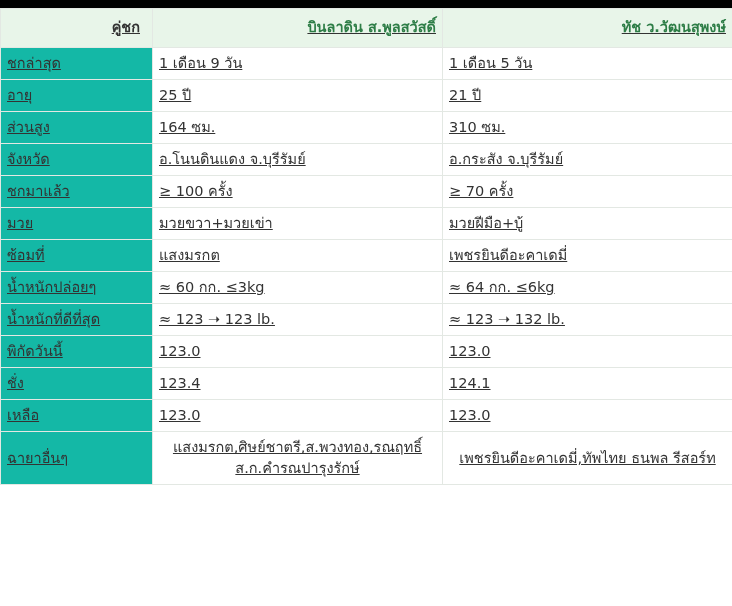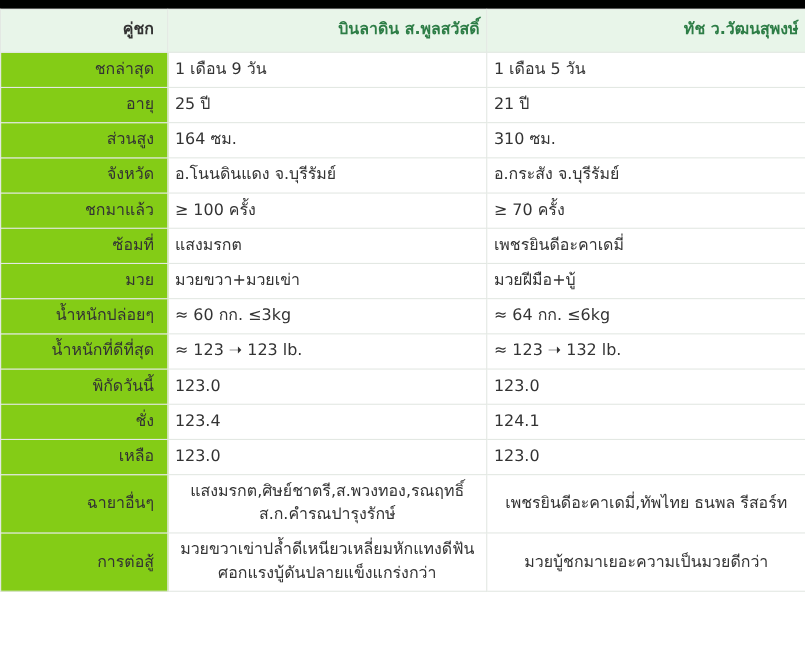--- a/index.html
+++ b/index.html
@@ -16,20 +16,21 @@
   }
   .topbar {
     height: 8px;
     background: #000000;
     width: 100%;
   }
   table.compare {
     width: 732px;
     border-collapse: collapse;
     table-layout: fixed;
+    text-decoration: underline;
   }
   table.compare col.c0 { width: 152px; }
   table.compare col.c1 { width: 290px; }
   table.compare col.c2 { width: 290px; }
 
   table.compare th, table.compare td {
     border: 1px solid #e3e8e3;
     padding: 5px 6px;
     font-size: 14.5px;
     line-height: 1.45;
@@ -42,24 +43,24 @@
     text-align: right;
     height: 28px;
     font-size: 15px;
   }
   thead th.label-head {
     color: #333333;
     text-align: right;
     padding-right: 12px;
   }
   tbody th.rowlabel {
-    background: #84cc16;
+    background: #14b8a6;
     color: #333333;
     font-weight: normal;
-    text-align: right;
+    text-align: left;
     padding-right: 12px;
     white-space: nowrap;
   }
   tbody td.val {
     color: #333333;
   }
   tbody td.val.wrap {
     text-align: center;
   }
   tbody tr.tall th.rowlabel,
@@ -105,28 +106,28 @@
       <th class="rowlabel">จังหวัด</th>
       <td class="val">อ.โนนดินแดง จ.บุรีรัมย์</td>
       <td class="val">อ.กระสัง จ.บุรีรัมย์</td>
     </tr>
     <tr>
       <th class="rowlabel">ชกมาแล้ว</th>
       <td class="val">≥ 100 ครั้ง</td>
       <td class="val">≥ 70 ครั้ง</td>
     </tr>
     <tr>
+      <th class="rowlabel">มวย</th>
+      <td class="val">มวยขวา+มวยเข่า</td>
+      <td class="val">มวยฝีมือ+บู้</td>
+    </tr>
+    <tr>
       <th class="rowlabel">ซ้อมที่</th>
       <td class="val">แสงมรกต</td>
       <td class="val">เพชรยินดีอะคาเดมี่</td>
-    </tr>
-    <tr>
-      <th class="rowlabel">มวย</th>
-      <td class="val">มวยขวา+มวยเข่า</td>
-      <td class="val">มวยฝีมือ+บู้</td>
     </tr>
     <tr>
       <th class="rowlabel">น้ำหนักปล่อยๆ</th>
       <td class="val">≈ 60 กก. ≤3kg</td>
       <td class="val">≈ 64 กก. ≤6kg</td>
     </tr>
     <tr>
       <th class="rowlabel">น้ำหนักที่ดีที่สุด</th>
       <td class="val">≈ 123 ➝ 123 lb.</td>
       <td class="val">≈ 123 ➝ 132 lb.</td>
@@ -144,19 +145,14 @@
     <tr>
       <th class="rowlabel">เหลือ</th>
       <td class="val">123.0</td>
       <td class="val">123.0</td>
     </tr>
     <tr class="tall">
       <th class="rowlabel">ฉายาอื่นๆ</th>
       <td class="val wrap">แสงมรกต,ศิษย์ชาตรี,ส.พวงทอง,รณฤทธิ์ ส.ก.คำรณปารุงรักษ์</td>
       <td class="val wrap">เพชรยินดีอะคาเดมี่,ทัพไทย ธนพล รีสอร์ท</td>
     </tr>
-    <tr class="tall">
-      <th class="rowlabel">การต่อสู้</th>
-      <td class="val wrap">มวยขวาเข่าปล้ำดีเหนียวเหลี่ยมหักแทงดีฟันศอกแรงบู้ดันปลายแข็งแกร่งกว่า</td>
-      <td class="val wrap">มวยบู้ชกมาเยอะความเป็นมวยดีกว่า</td>
-    </tr>
   </tbody>
 </table>
 
 </body></html>

